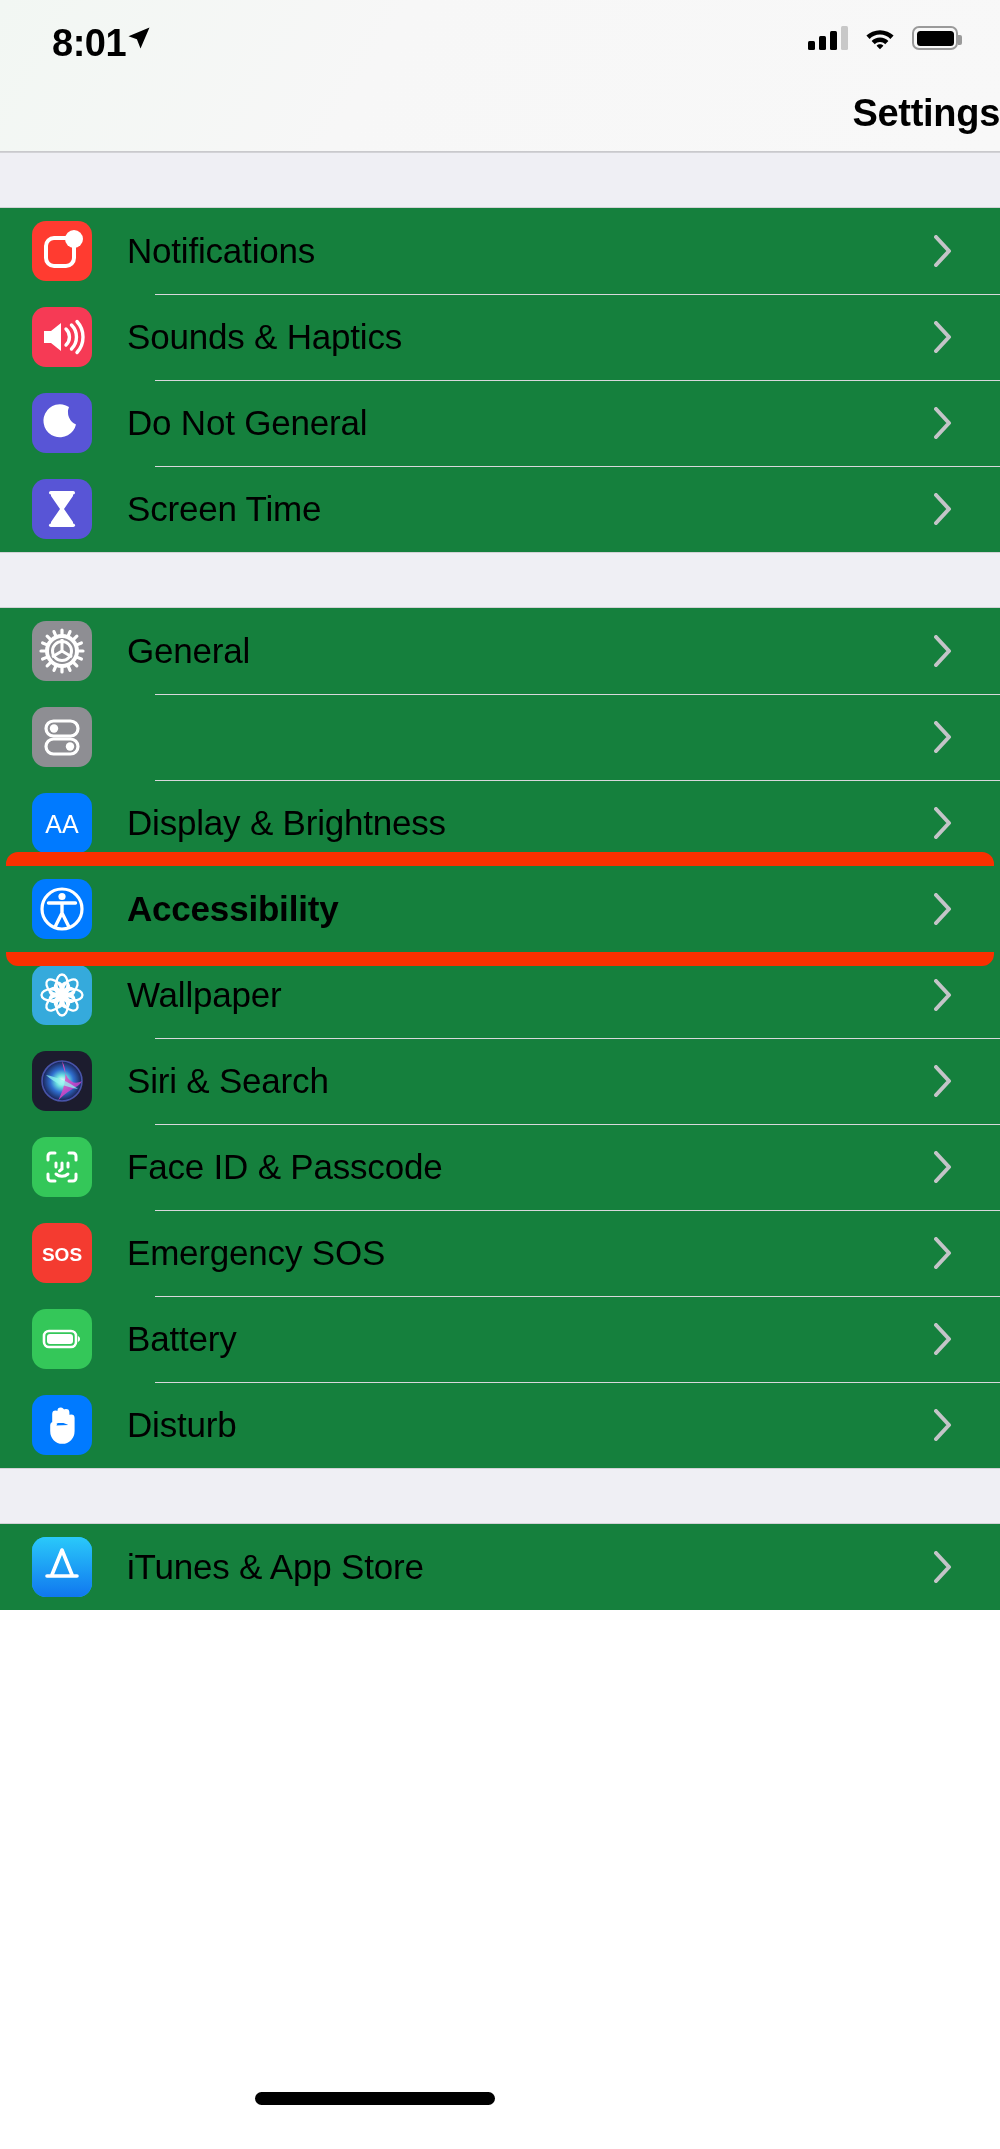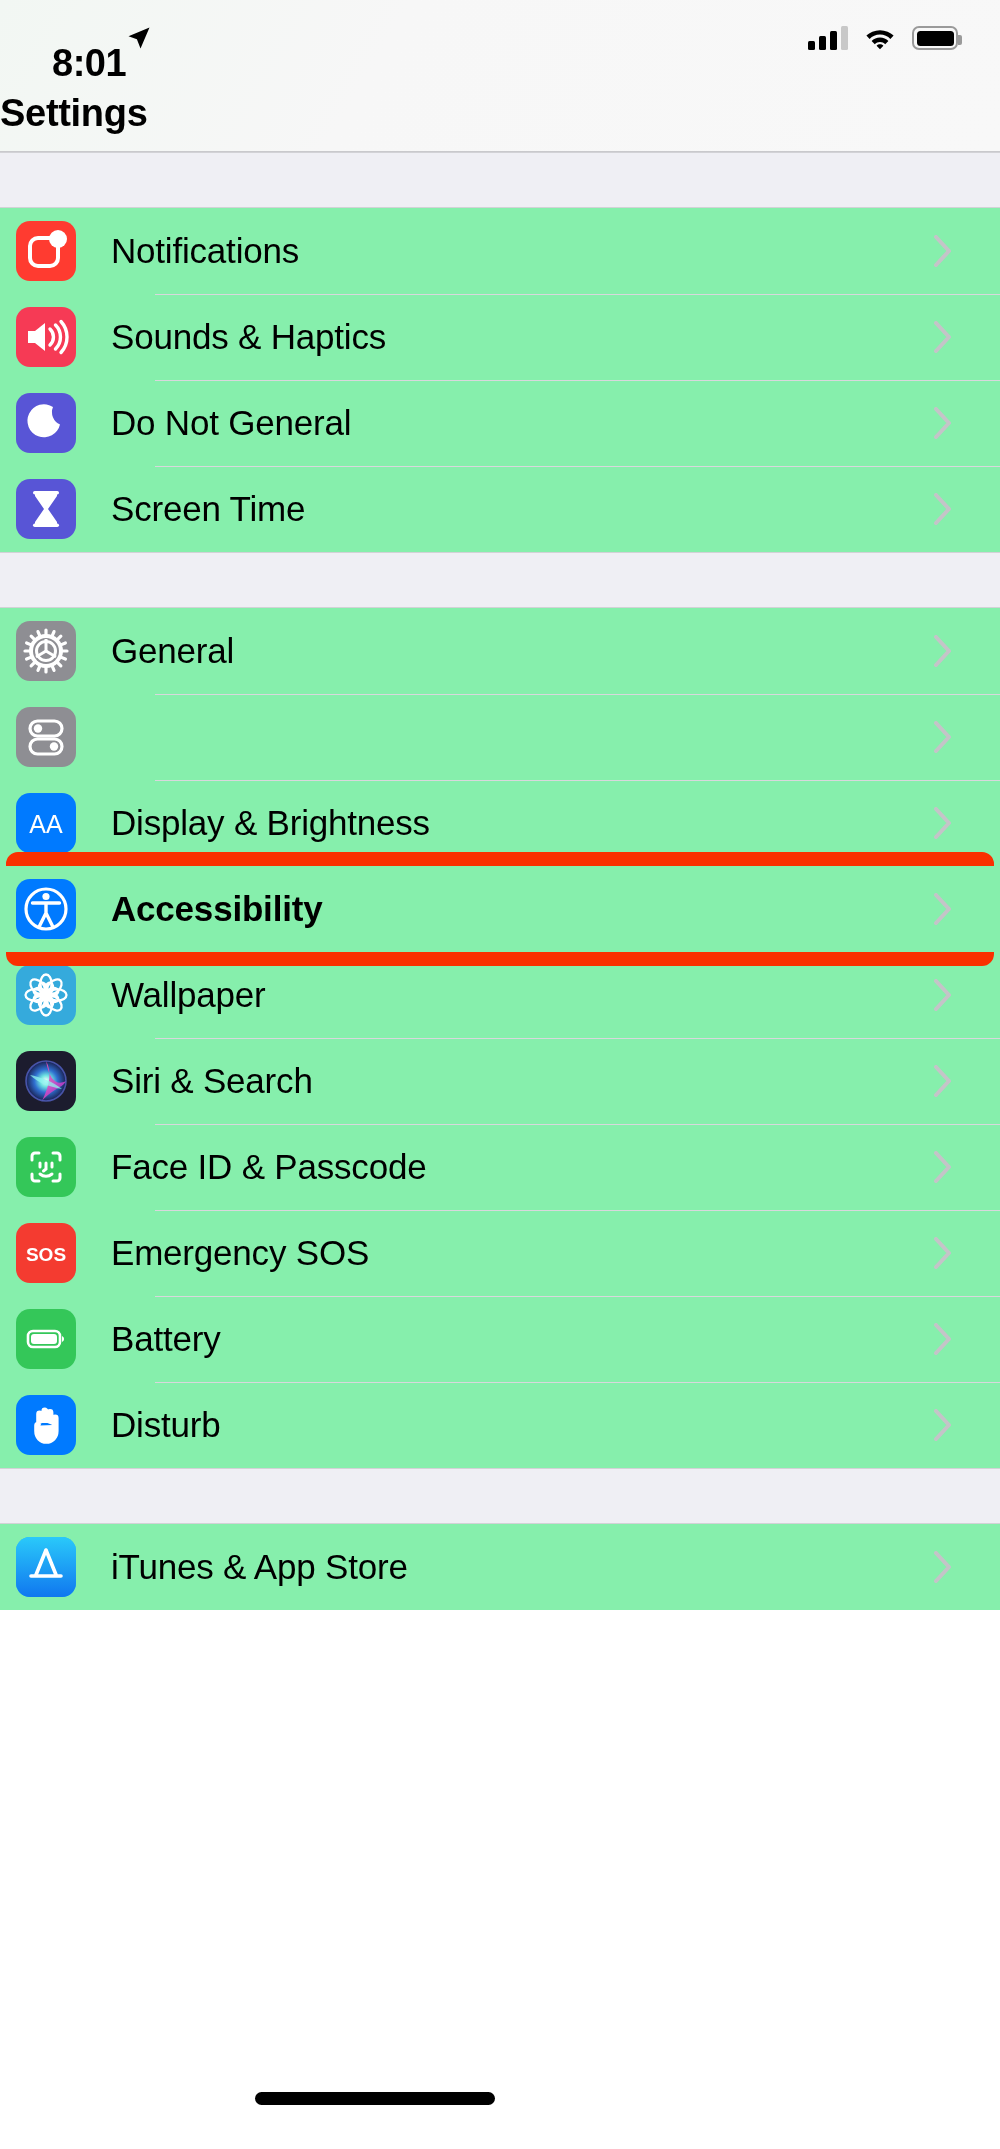--- a/index.html
+++ b/index.html
@@ -17,21 +17,21 @@
   .header {
     position:relative; width:1000px; height:152px;
     background:linear-gradient(120deg,#f2f7f3 0%,#f7f7f7 38%,#f8f8f8 100%);
     border-bottom:1px solid #c9c9cc;
   }
   .statusbar {
     position:absolute; top:0; left:0; width:1000px; height:78px;
   }
   .sb-time {
     position:absolute; left:52px; top:22px;
-    font-size:38px; font-weight:600; color:#000; letter-spacing:-0.5px;margin-top:20px;
+    font-size:38px; font-weight:600; color:#000; letter-spacing:-0.5px;
   }
   .sb-loc {
     position:absolute; left:125px; top:24px; width:28px; height:28px;
   }
   .sb-right {
     position:absolute; right:42px; top:26px;
     display:flex; align-items:center; gap:16px;
   }
   .bars { display:flex; align-items:flex-end; gap:4px; height:24px; }
   .bars i { display:block; width:7px; background:#000; border-radius:1.5px; }
@@ -46,34 +46,34 @@
   }
   .batt-fill { width:100%; height:100%; background:#000; border-radius:3.5px; }
   .batt::after {
     content:""; position:absolute; right:-6px; top:7px;
     width:4px; height:10px; background:#9a9a9a;
     border-radius:0 2px 2px 0;
   }
 
   .nav-title {
     position:absolute; left:0; right:0; top:92px;
-    text-align:left; font-size:38px; font-weight:700;
+    text-align:right; font-size:38px; font-weight:700;
     color:#000; letter-spacing:-0.3px;
   }
 
   
   .group-gap {
     height:56px; background:#efeff4;
     border-top:1px solid #d2d2d6; border-bottom:1px solid #d2d2d6;
   }
   .group { background:#ffffff; }
 
   .row {
     position:relative; display:flex; align-items:center;
-    height:86px; background:#86efac; padding-left:16px;
+    height:86px; background:#15803d; padding-left:32px;
   }
   .row + .row::before {
     content:""; position:absolute; left:155px; right:0; top:0;
     height:1px; background:#d8d8dc;
   }
 
   .icon {
     width:60px; height:60px; border-radius:14px;
     flex:0 0 60px; position:relative;
     display:flex; align-items:flex-start; justify-content:center;

